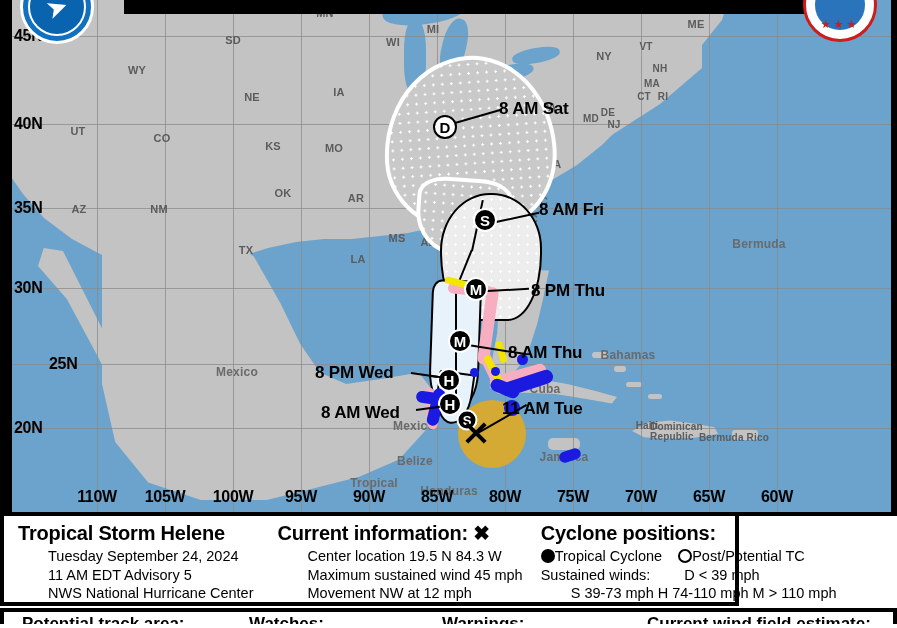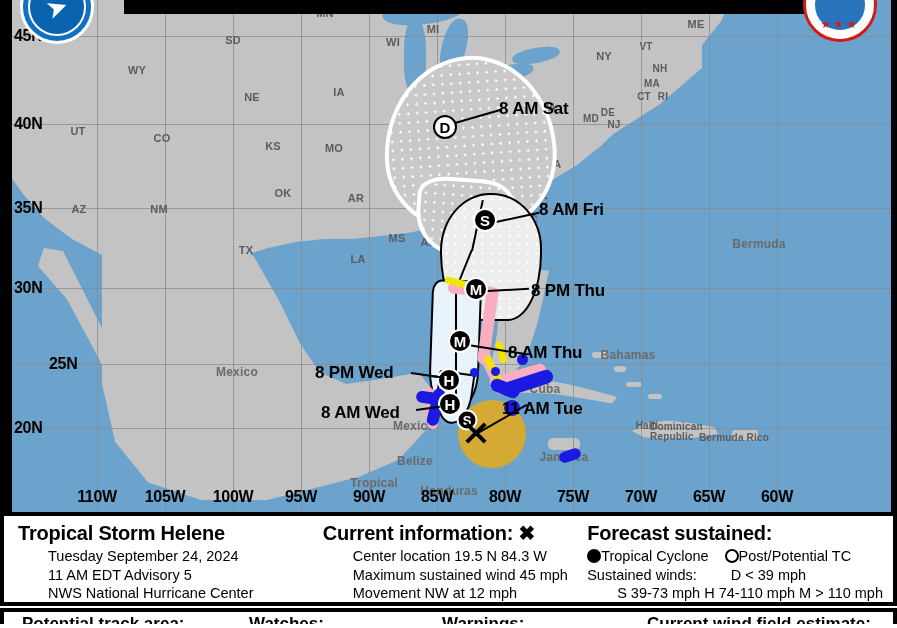--- a/index.html
+++ b/index.html
@@ -251,21 +251,21 @@
   }
   .logo-nws .stars {
     position: absolute; left: 0; right: 0; bottom: 8px;
     text-align: center; color: #d01b1b; font-size: 11px; letter-spacing: 3px;
   }
 
   
   .info-panel {
     position: absolute;
     left: 0; top: 516px;
-    width: 897px; height: 90px;
+    width: 739px; height: 90px;
     box-sizing: border-box;
     border: 4px solid #000;
     border-top: 0;
     background: #fff;
     display: flex;
   }
   .info-col {
     padding: 6px 10px 4px 14px;
     box-sizing: border-box;
   }
@@ -605,21 +605,21 @@
       <div class="info-title">
         <span>Current information:</span>
         <span>✖</span>
       </div>
       <div class="info-line">Center location 19.5 N 84.3 W</div>
       <div class="info-line">Maximum sustained wind 45 mph</div>
       <div class="info-line">Movement NW at 12 mph</div>
     </div>
 
     <div class="info-col col-c">
-      <div class="info-title">Forecast sustained:</div>
+      <div class="info-title">Cyclone positions:</div>
       <div class="legend-row">
         <span class="dot-filled"></span>
         <span>Tropical Cyclone</span>
         <span class="dot-hollow"></span>
         <span>Post/Potential TC</span>
       </div>
       <div class="legend-row">
         <span>Sustained winds:</span>
         <span style="margin-left:34px;">D &lt; 39 mph</span>
       </div>

